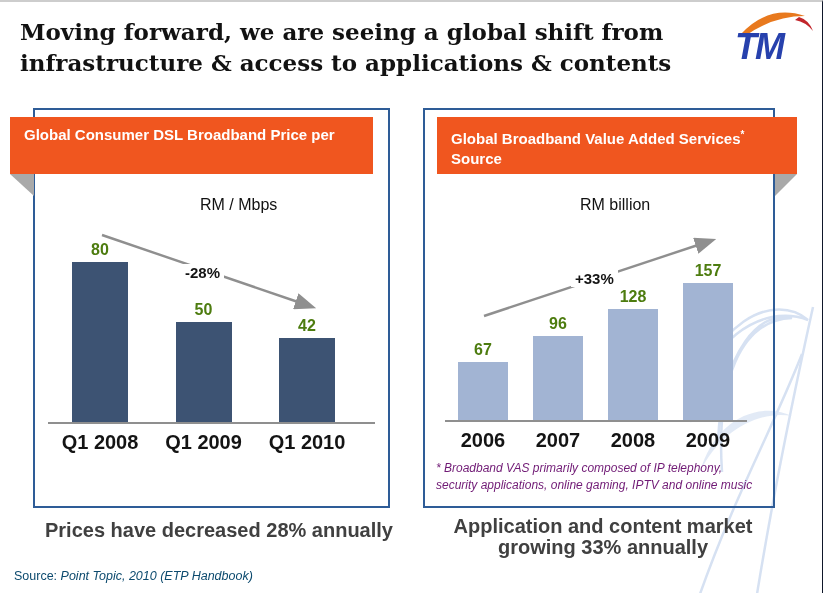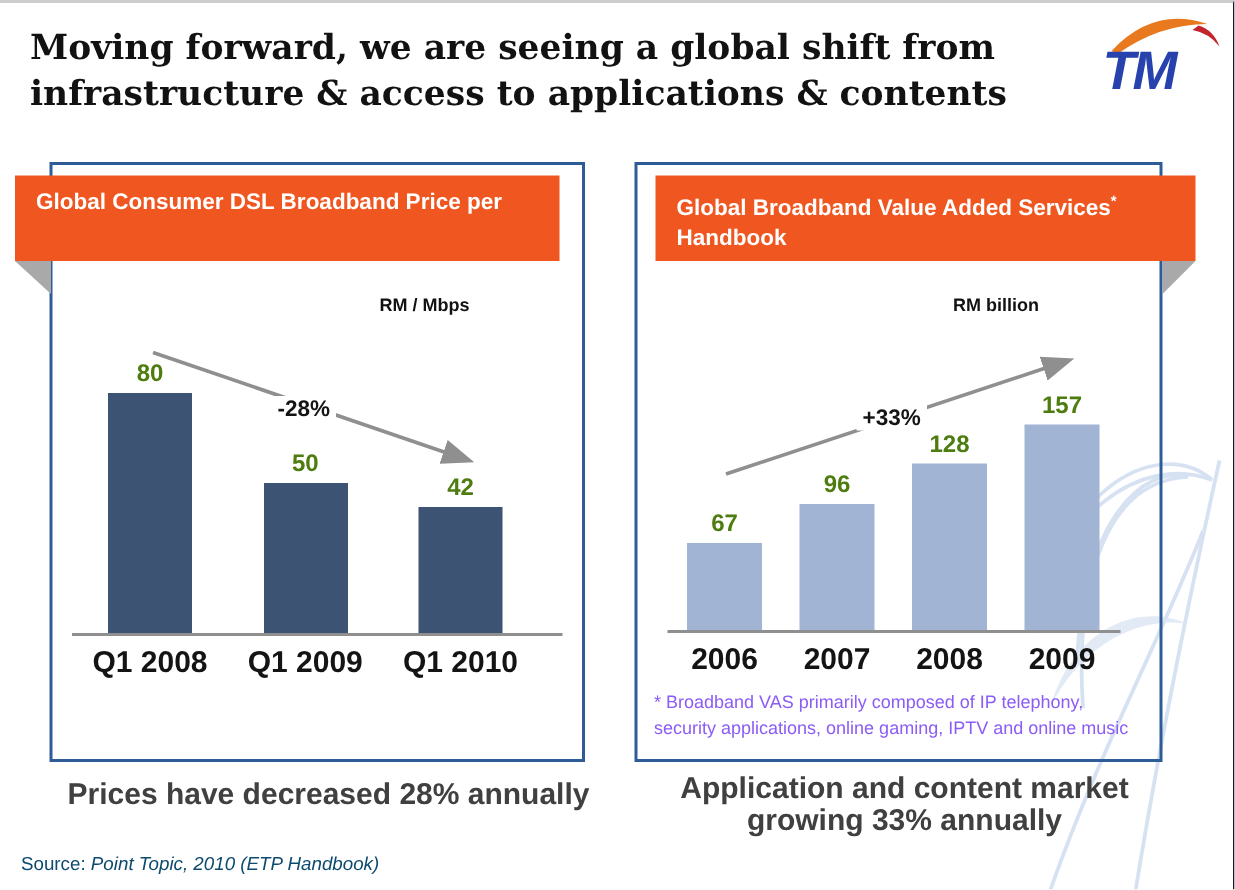--- a/index.html
+++ b/index.html
@@ -25,21 +25,21 @@
     background:var(--banner-orange);color:#fff;font-weight:bold;font-size:15px;line-height:20px;
     padding:8px 14px 0 14px;
   }
   .banner-left{left:10px;width:363px;}
   .banner-right{left:437px;width:360px;}
   .banner sup{font-size:10px;}
   .fold{position:absolute;top:172px;width:24px;height:22px;background:var(--fold-gray);z-index:3;}
   .fold-left{left:10px;clip-path:polygon(0 0,100% 0,100% 100%);}
   .fold-right{left:775px;width:22px;clip-path:polygon(0 0,100% 0,0 100%);}
   
-  .unit{position:absolute;top:194px;font-weight:bold;font-size:12px;color:#111;text-align:center;z-index:2;}
+  .unit{position:absolute;top:194px;font-weight:normal;font-size:16px;color:#111;text-align:left;z-index:2;}
   .unit-left{left:200px;width:166px;}
   .unit-right{left:580px;width:168px;}
   
   .chart-wrap{position:absolute;z-index:2;}
   .chart-wrap-left{left:48px;top:228px;width:327px;}
   .chart-wrap-right{left:445px;top:226px;width:302px;}
   .chart-body{display:flex;align-items:flex-end;justify-content:space-between;box-sizing:border-box;border-bottom:2px solid var(--axis-gray);}
   .chart-wrap-left .chart-body{height:194px;padding:0 40px 0 24px;}
   .chart-wrap-right .chart-body{height:194px;padding:0 14px 0 13px;}
   .bar-col{display:flex;flex-direction:column;align-items:center;}
@@ -47,21 +47,21 @@
   .chart-cats{display:flex;justify-content:space-between;margin-top:7px;}
   .chart-wrap-left .chart-cats{padding:0 40px 0 24px;}
   .chart-wrap-right .chart-cats{padding:0 14px 0 13px;}
   .cat-label{display:flex;justify-content:center;font-weight:bold;font-size:20px;color:#141414;white-space:nowrap;}
   
   .arrow-overlay{position:absolute;left:0;top:0;z-index:4;pointer-events:none;}
   .trend-label{position:absolute;z-index:5;background:#fff;font-weight:bold;font-size:15px;color:#141414;padding:0 4px;}
   .trend-left{left:181px;top:262px;}
   .trend-right{left:571px;top:268px;}
   
-  .footnote{position:absolute;left:436px;top:458px;width:330px;z-index:2;font-size:12px;line-height:17px;color:#8b5cf6;}
+  .footnote{position:absolute;left:436px;top:458px;width:330px;z-index:2;font-style:italic;font-size:12px;line-height:17px;color:#701a75;}
   .caption{position:absolute;font-weight:bold;font-size:20px;color:#404040;z-index:2;}
   .caption-left{left:45px;top:517px;}
   .caption-right{left:425px;top:514px;width:356px;text-align:center;line-height:21px;}
   .source{position:absolute;left:14px;top:567px;font-size:12.5px;color:#0c4a6e;z-index:2;}
   .source .cite{font-style:italic;}
 </style>
 </head>
 <body>
 
 <div class="slide">
@@ -112,21 +112,21 @@
     <div class="chart-cats">
         <div class="cat-label" style="width: 56px;">Q1 2008</div>
         <div class="cat-label" style="width: 73px;">Q1 2009</div>
         <div class="cat-label" style="width: 56px;">Q1 2010</div>
       </div>
   </div>
 
   <div class="panel panel-right"></div>
   <div class="banner banner-right">
     <div><span>Global Broadband Value Added Services</span><sup>*</sup></div>
-    <div>Handbook</div>
+    <div>Source</div>
   </div>
   <div class="fold fold-right"></div>
   <div class="unit unit-right">RM billion</div>
 
   <div class="chart-wrap chart-wrap-right">
     <div class="chart-body">
         <div class="bar-col">
           <div class="bar-value">67</div>
           <div class="bar" style="width: 50px; height: 58px; background: rgb(162, 180, 211);"></div>
         </div>

